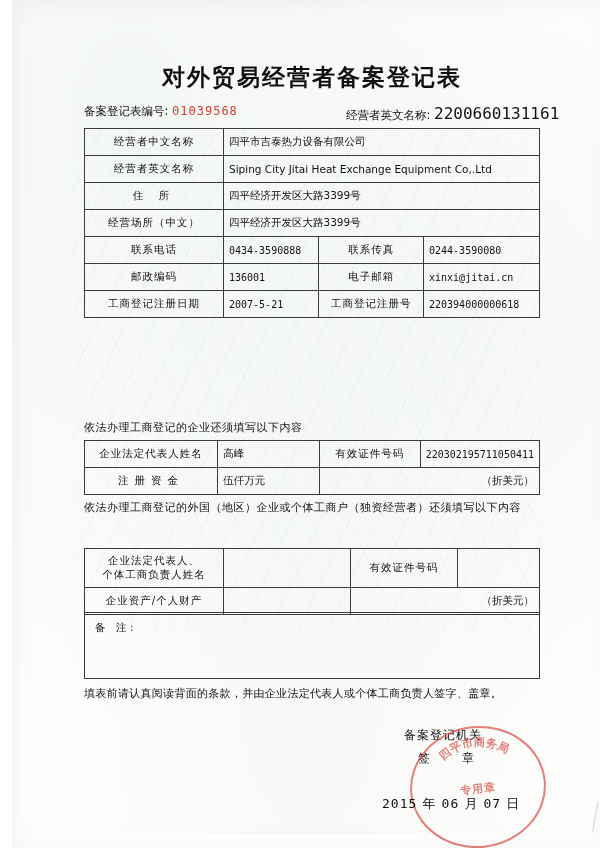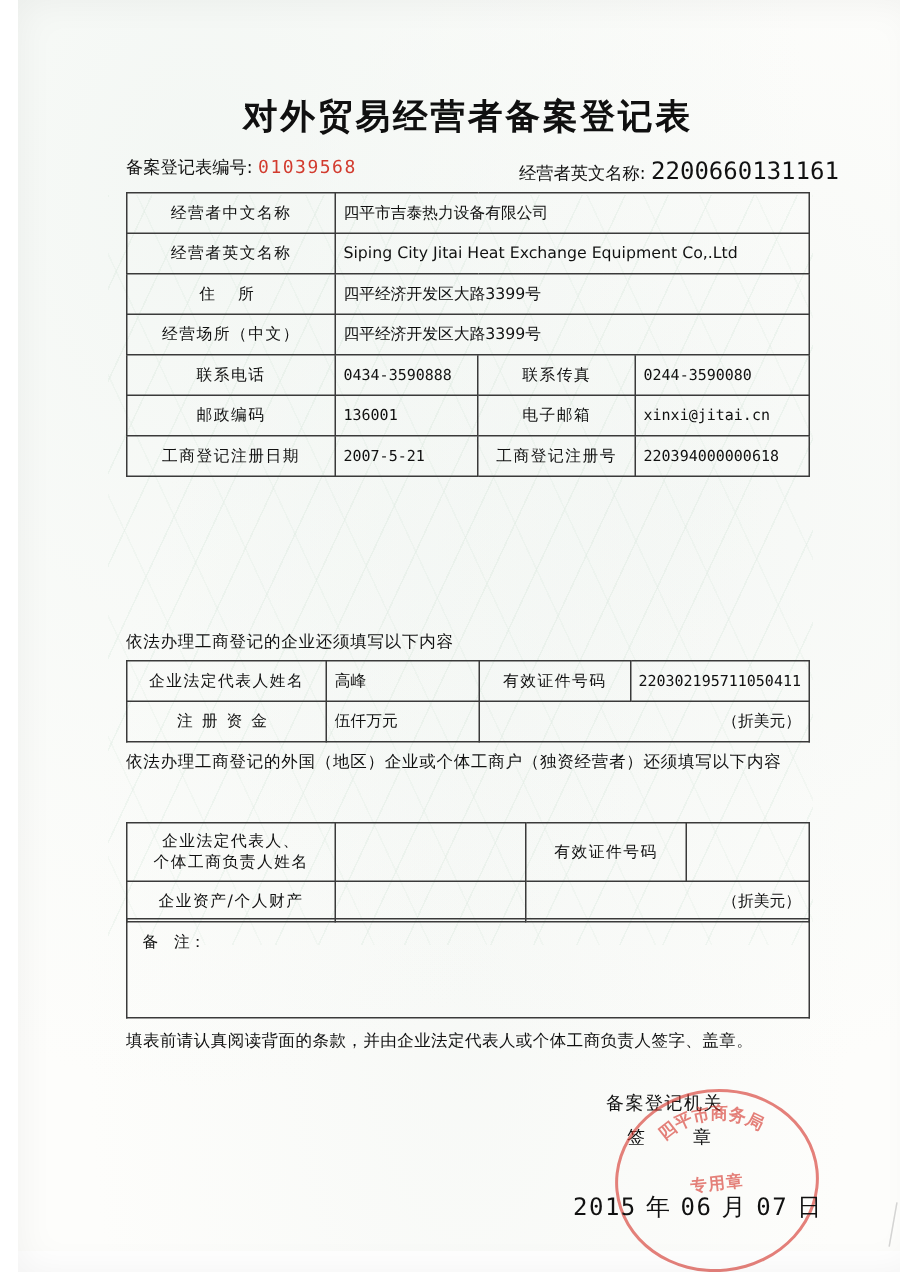--- a/index.html
+++ b/index.html
@@ -132,21 +132,21 @@
     font-size: 12px;
     color: #111;
     line-height: 1.9;
     letter-spacing: 1px;
   }
   .sign-block .l2 { letter-spacing: 10px; padding-left: 14px; }
   .date-line {
     position: absolute;
     left: 370px;
     top: 795px;
-    font-size: 16px;
+    font-size: 13px;
     color: #111;
     letter-spacing: 1px;
   }
   .date-line .d {
     font-family: "DejaVu Sans Mono", "Liberation Mono", monospace;
   }
   
   .stamp {
     position: absolute;
     left: 398px;

